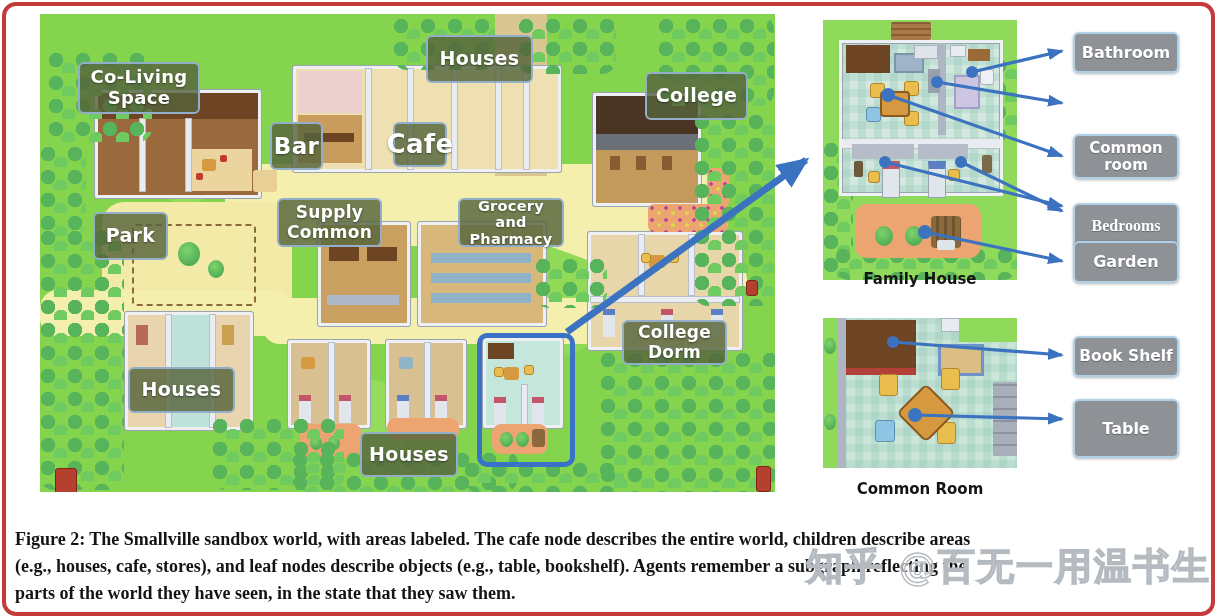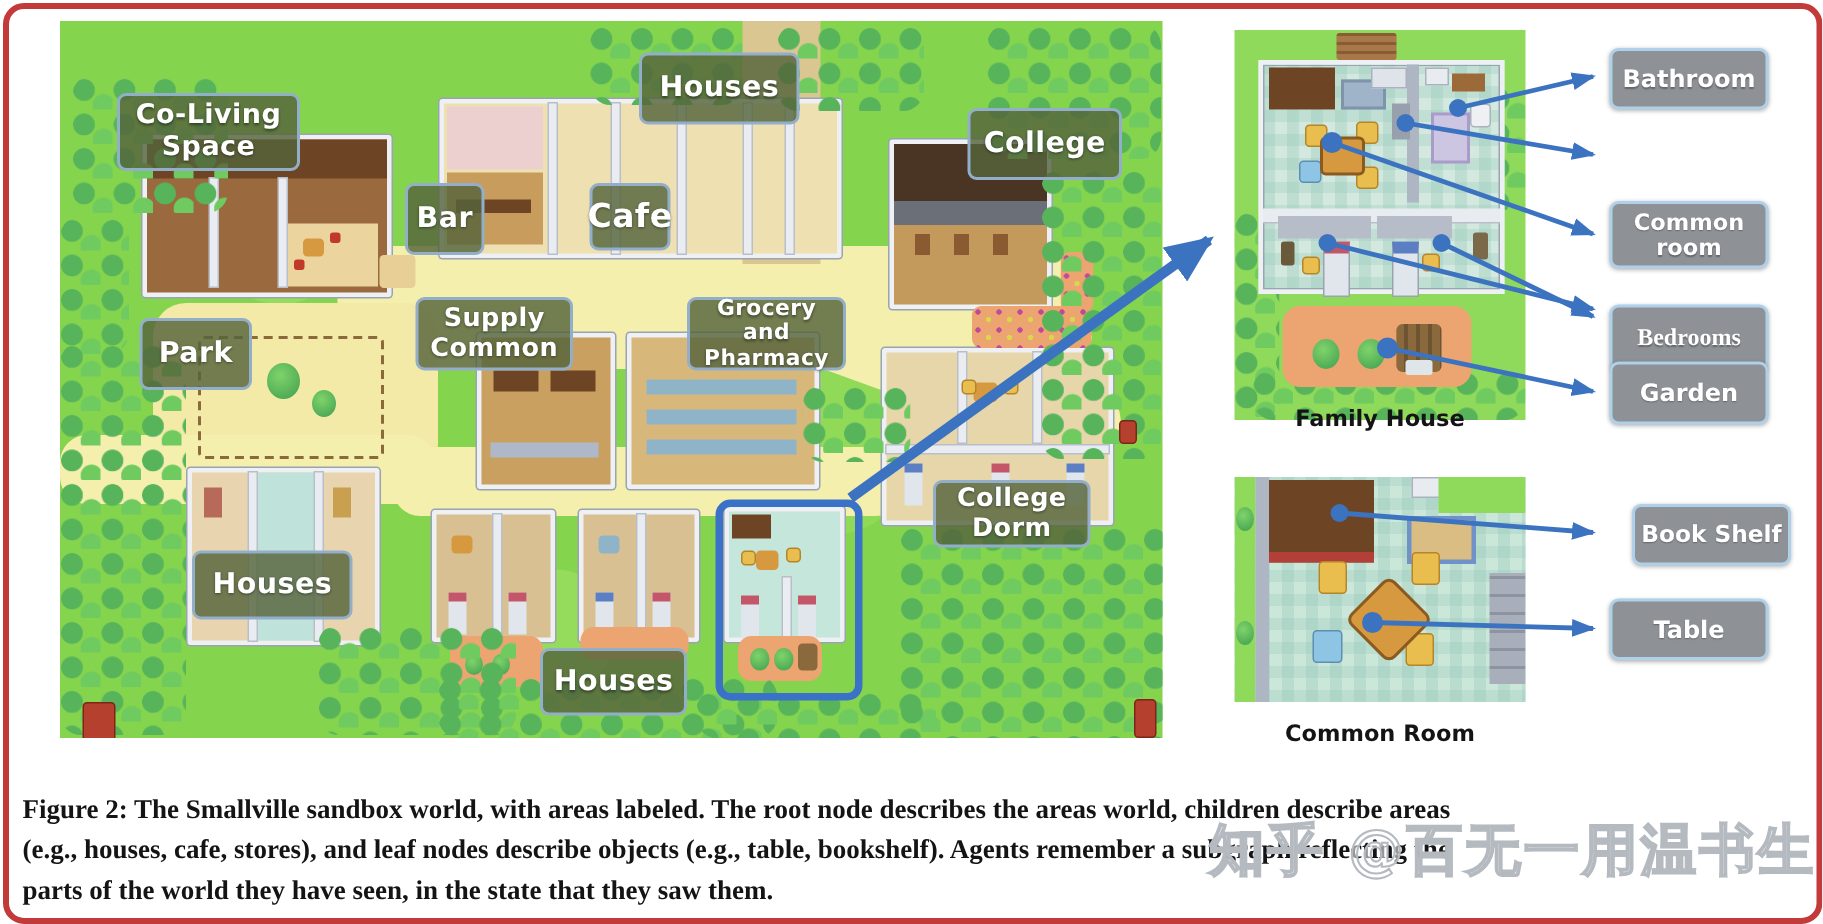--- a/index.html
+++ b/index.html
@@ -199,22 +199,22 @@
     <div class="trees" style="left:495px;top:242px;width:72px;height:52px;"></div>
 
     <div class="redbox" style="left:15px;top:454px;width:20px;height:26px;"></div>
     <div class="redbox" style="left:716px;top:452px;width:13px;height:24px;"></div>
     <div class="redbox" style="left:706px;top:266px;width:10px;height:14px;"></div>
 
     <div id="highlight-box"></div>
 
     <div class="mlabel" style="left:38px;top:48px;width:122px;height:52px;font-size:18px;">Co-Living Space</div>
     <div class="mlabel" style="left:386px;top:21px;width:107px;height:48px;font-size:19px;">Houses</div>
-    <div class="mlabel" style="left:230px;top:108px;width:53px;height:48px;font-size:19px;">Bar</div>
-    <div class="mlabel" style="left:353px;top:108px;width:54px;height:45px;font-size:22px;">Cafe</div>
+    <div class="mlabel" style="left:230px;top:108px;width:53px;height:48px;font-size:23px;">Bar</div>
+    <div class="mlabel" style="left:353px;top:108px;width:54px;height:45px;font-size:26px;">Cafe</div>
     <div class="mlabel" style="left:605px;top:58px;width:103px;height:48px;font-size:19px;">College</div>
     <div class="mlabel" style="left:237px;top:184px;width:105px;height:49px;font-size:17px;">Supply Common</div>
     <div class="mlabel" style="left:418px;top:184px;width:106px;height:49px;font-size:14.5px;">Grocery and Pharmacy</div>
     <div class="mlabel" style="left:53px;top:198px;width:75px;height:48px;font-size:19px;">Park</div>
     <div class="mlabel" style="left:582px;top:306px;width:105px;height:45px;font-size:17px;">College Dorm</div>
     <div class="mlabel" style="left:88px;top:353px;width:107px;height:46px;font-size:19px;">Houses</div>
     <div class="mlabel" style="left:320px;top:418px;width:98px;height:45px;font-size:19px;">Houses</div>
   </div>
 
   <div class="inset" style="left:823px;top:20px;width:194px;height:260px;">
@@ -272,22 +272,22 @@
     <div class="chair-y" style="left:114px;top:104px;width:17px;height:20px;"></div>
     <div class="chair-b" style="left:52px;top:102px;width:18px;height:20px;"></div>
     <div class="in" style="left:82px;top:74px;width:38px;height:38px;background:#d6993f;border:2px solid #8a5a20;border-radius:6px;transform:rotate(45deg);"></div>
   </div>
   <div class="inset-cap" style="left:823px;top:480px;">Common Room</div>
 
   <div class="glabel" style="top:32px;height:41px;">Bathroom</div>
   <div class="glabel" style="top:134px;height:45px;font-size:15px;width:106px;padding:0 14px;">Common room</div>
   <div class="glabel" style="top:203px;height:45px;font-family:Liberation Serif, serif;">Bedrooms</div>
   <div class="glabel" style="top:241px;height:42px;">Garden</div>
-  <div class="glabel" style="top:336px;height:41px;font-size:15.5px;margin-left:15px;">Book Shelf</div>
-  <div class="glabel" style="top:399px;height:41px;">Table</div>
+  <div class="glabel" style="top:336px;height:41px;font-size:15.5px;">Book Shelf</div>
+  <div class="glabel" style="top:399px;height:59px;">Table</div>
 
   <svg id="arrows" width="1215" height="616">
     <defs>
       <marker id="mBig" markerUnits="userSpaceOnUse" markerWidth="32" markerHeight="28" refX="28" refY="14" orient="auto">
         <path d="M0,0 L32,14 L0,28 z" fill="#3b73c0"></path>
       </marker>
       <marker id="mSm" markerUnits="userSpaceOnUse" markerWidth="16" markerHeight="14" refX="14" refY="7" orient="auto">
         <path d="M0,1 L16,7 L0,13 z" fill="#3b73c0"></path>
       </marker>
     </defs>
@@ -304,18 +304,18 @@
     <circle cx="937" cy="82" r="6"></circle>
     <circle cx="888" cy="95" r="7"></circle>
     <circle cx="885" cy="162" r="6"></circle>
     <circle cx="961" cy="162" r="6"></circle>
     <circle cx="925" cy="232" r="7"></circle>
     <circle cx="893" cy="342" r="6"></circle>
     <circle cx="915" cy="415" r="7"></circle>
   </svg>
 
   <div id="caption">
-    <div>Figure 2: The Smallville sandbox world, with areas labeled. The root node describes the areas world, children describe areas</div>
+    <div>Figure 2: The Smallville sandbox world, with areas labeled. The cafe node describes the entire world, children describe areas</div>
     <div>(e.g., houses, cafe, stores), and leaf nodes describe objects (e.g., table, bookshelf). Agents remember a subgraph reflecting the</div>
     <div>parts of the world they have seen, in the state that they saw them.</div>
   </div>
   <div id="watermark">知乎 @百无一用温书生</div>
 </div>
 
 </body></html>

